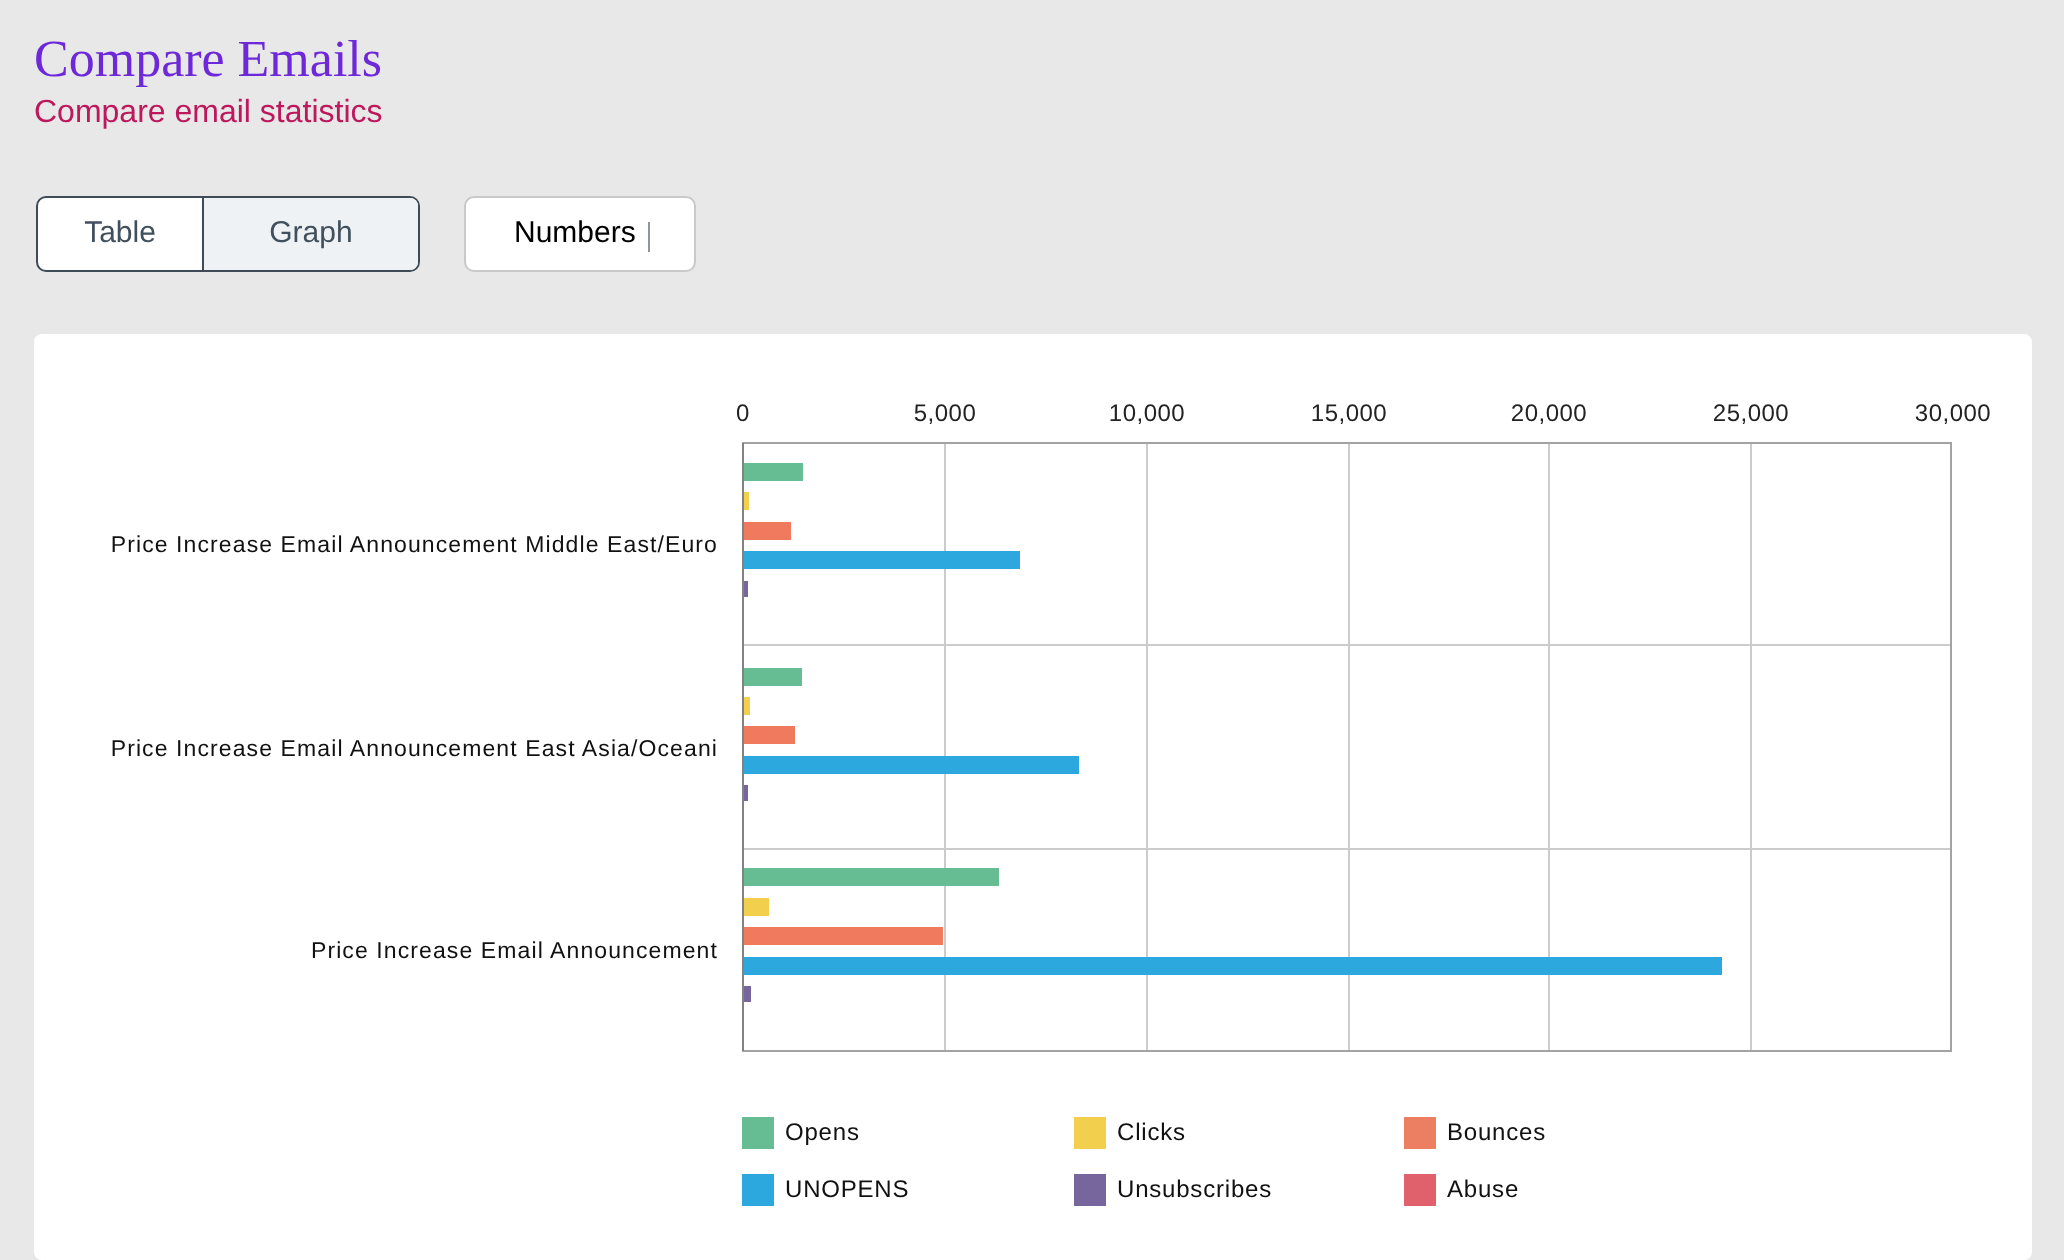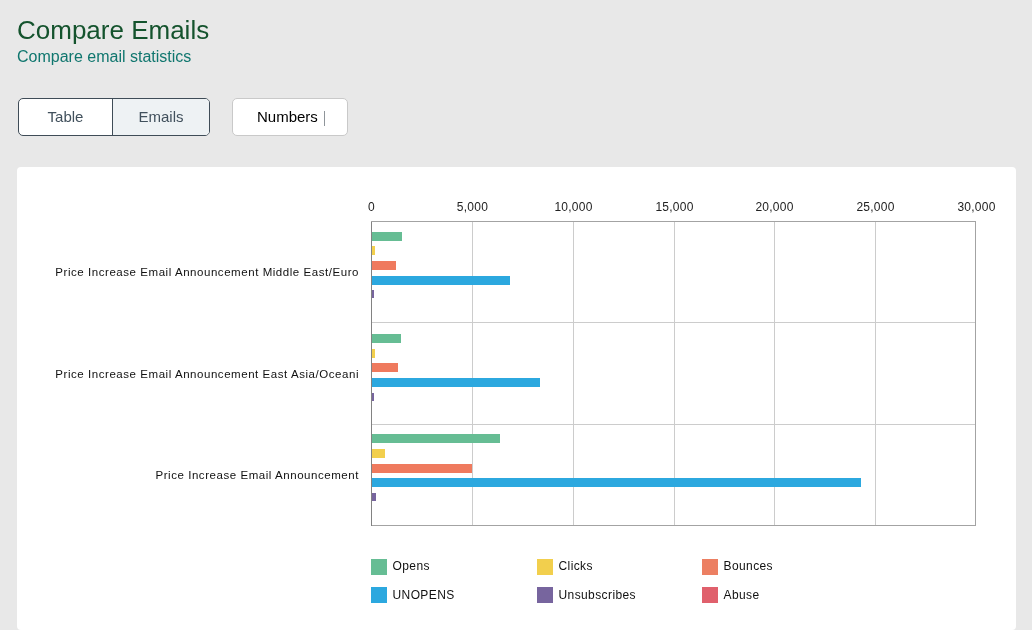--- a/index.html
+++ b/index.html
@@ -1,36 +1,36 @@
 <!DOCTYPE html>
 <html><head>
 <meta charset="utf-8">
 <style>
 html,body{margin:0;padding:0;}
 body{width:1032px;height:630px;background:#e8e8e8;font-family:"Liberation Sans",sans-serif;overflow:hidden;position:relative;}
-#title{position:absolute;left:17px;top:15px;font-size:26px;color:#14532d;}
-#subtitle{position:absolute;left:17px;top:48px;font-size:16px;color:#0f766e;}
+#title{position:absolute;left:17px;top:15px;font-size:26px;color:#6d28d9;font-family:Liberation Serif, serif;}
+#subtitle{position:absolute;left:17px;top:48px;font-size:16px;color:#be185d;}
 #btngroup{position:absolute;left:18px;top:98px;width:190px;height:36px;border:1px solid #3f4c57;border-radius:5px;display:flex;overflow:hidden;background:#fff;}
 #btngroup .b{text-align:center;line-height:36px;font-size:15px;color:#41505c;}
-#btngroup .b.t{width:93px;}
+#btngroup .b.t{width:82px;}
 #btngroup .b.sel{flex:1;}
 #btngroup .b.sel{background:#eef2f4;border-left:1px solid #3f4c57;}
 #numbers{position:absolute;left:232px;top:98px;width:114px;height:36px;background:#fff;border:1px solid #c9c9c9;border-radius:5px;}
 #numbers span{position:absolute;left:24px;top:0;line-height:36px;font-size:15px;color:#000000;}
 #numbers i{position:absolute;left:91px;top:12px;width:1px;height:15px;background:#8f959a;}
 #card{position:absolute;left:17px;top:167px;width:999px;height:463px;background:#fff;border-radius:4px;}
 svg{position:absolute;left:0;top:0;}
 </style>
 </head>
 <body>
 <div id="title">Compare Emails</div>
 <div id="subtitle">Compare email statistics</div>
 <div id="btngroup">
     <div class="b t">Table</div>
-    <div class="b sel">Emails</div>
+    <div class="b sel">Graph</div>
   </div>
 <div id="numbers">
     <span>Numbers</span>
     <i></i>
   </div>
 <div id="card"></div>
 <svg width="1032" height="630" viewBox="0 0 1032 630">
   <g stroke="#cccccc" stroke-width="1" shape-rendering="crispEdges">
     <line x1="472.5" y1="221.5" x2="472.5" y2="525.5"></line>
     <line x1="573.5" y1="221.5" x2="573.5" y2="525.5"></line>

